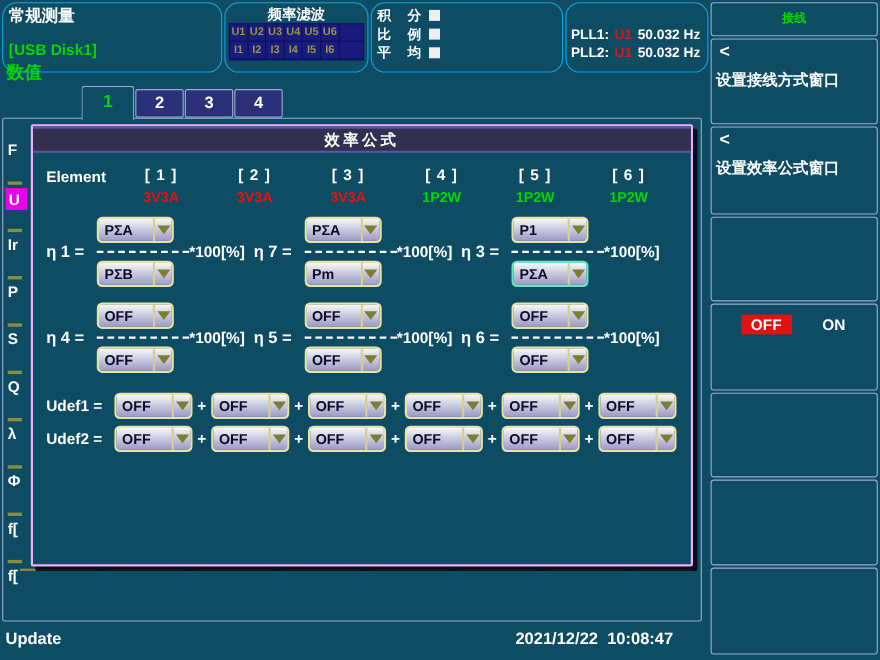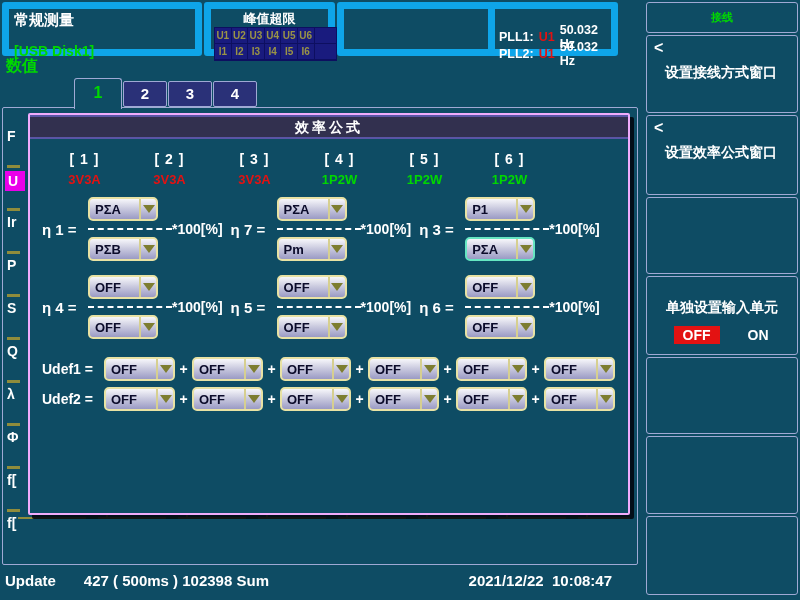--- a/index.html
+++ b/index.html
@@ -4,38 +4,38 @@
 <style>
   * { margin:0; padding:0; box-sizing:border-box; }
   html,body { width:800px; height:600px; }
   body {
     position:relative; overflow:hidden;
     background:#0e4c64;
     font-family:"Liberation Sans","DejaVu Sans",sans-serif;
     font-weight:bold; color:#ffffff;
   }
   
-  .tb-box { position:absolute; top:2px; height:54px; border:7px solid #0ea5e9; border-radius:3px; background:#0e4c64; }
+  .tb-box { position:absolute; top:2px; height:64px; border:1px solid #0ea5e9; border-radius:13px; background:#0e4c64; }
   .tb1 { left:2px; width:200px; }
   .tb1 .mode { position:absolute; left:5px; top:2px; font-size:15px; }
   .tb1 .usb  { position:absolute; left:5px; top:34px; font-size:14px; color:#00d800; }
   .tb2 { left:204px; width:131px; }
   .tb2 .ptitle { text-align:center; font-size:13px; margin-top:1px; }
   .peak-grid { position:absolute; left:3px; top:18px; width:123px; background:#0d0f60; padding:1px; }
   .peak-row { display:flex; gap:1px; margin-bottom:1px; }
   .peak-cell { width:16px; height:15px; background:#191b7e; color:#9a9446; font-size:10px; line-height:15px; text-align:center; }
   .peak-cell.blank { width:22px; }
   .tb3 { left:337px; width:175px; padding:3px 0 0 5px; display:flex; gap:10px; }
   .tgl-col { display:flex; flex-direction:column; gap:1px; }
   .tgl-row { display:flex; align-items:center; gap:7px; height:16px; }
   .tgl-lab { font-size:12.5px; }
   .tgl-lab.two { width:40px; text-align:justify; text-align-last:justify; }
   .chk { width:10px; height:10px; background:#eeeeee; display:inline-block; }
   .chk.on { background:#00cc33; }
-  .tb4 { left:488px; width:130px; padding:19px 0 0 4px; }
+  .tb4 { left:514px; width:130px; padding:19px 0 0 4px; }
   .pll-line { display:flex; gap:5px; font-size:12.5px; height:17px; align-items:center; }
   .pll-src { color:#e31212; }
   
   .page-label { position:absolute; left:6px; top:56px; font-size:16px; color:#00d800; z-index:2; }
   .tab { position:absolute; text-align:center; border:1px solid #9fa9d4; z-index:3; }
   .tab-active { left:74px; top:78px; width:48px; height:31px; background:#0e4c64; border-bottom:none; color:#00d800; font-size:16px; line-height:28px; border-radius:3px 3px 0 0; }
   .tab-idle { top:81px; width:44px; height:26px; background:#2a3178; color:#ffffff; font-size:15px; line-height:24px; border-radius:2px; }
   .tab-2 { left:123px; } .tab-3 { left:168px; } .tab-4 { left:213px; }
   
   .main-frame { position:absolute; left:2px; top:107px; width:636px; height:458px; border:1px solid #9fa9d4; border-radius:2px; z-index:1; }
@@ -86,39 +86,39 @@
   .sb-box { position:absolute; left:646px; width:152px; border:1px solid #9fa9d4; border-radius:3px; background:#0e4c64; }
   .sb1 { top:2px;  height:31px; text-align:center; font-size:11px; line-height:28px; color:#00d800; }
   .sb2 { top:35px;  height:78px; }
   .sb3 { top:115px; height:80px; }
   .sb4 { top:197px; height:77px; }
   .sb5 { top:276px; height:79px; }
   .sb6 { top:357px; height:77px; }
   .sb7 { top:436px; height:78px; }
   .sb8 { top:516px; height:79px; }
   .sb-arrow { position:absolute; left:7px; top:3px; font-size:16px; }
-  .sb-label { position:absolute; left:18px; top:28px; font-size:14px; white-space:nowrap; }
+  .sb-label { position:absolute; left:4px; top:28px; font-size:14px; white-space:nowrap; }
   .sb5 .sb-title { text-align:center; margin-top:22px; font-size:14px; }
   .sb-toggle { display:flex; justify-content:center; gap:26px; margin-top:9px; font-size:14px; align-items:center; }
   .sb-off { background:#e31212; padding:1px 9px; }
   .sb-on { padding:1px 2px; }
   
   .status-left { position:absolute; left:5px; top:572px; display:flex; gap:28px; font-size:15px; }
   .status-date { position:absolute; left:376px; top:572px; width:236px; text-align:right; font-size:15px; white-space:pre; }
 </style>
 </head>
 <body>
 
 <div class="tb-box tb1">
   <div class="mode">常规测量</div>
   <div class="usb">[USB Disk1]</div>
 </div>
 
 <div class="tb-box tb2">
-  <div class="ptitle">峰值超限</div>
+  <div class="ptitle">频率滤波</div>
   <div class="peak-grid">
     <div class="peak-row">
       <span class="peak-cell">U1</span>
       <span class="peak-cell">U2</span>
       <span class="peak-cell">U3</span>
       <span class="peak-cell">U4</span>
       <span class="peak-cell">U5</span>
       <span class="peak-cell">U6</span>
       <span class="peak-cell blank"></span>
     </div>
@@ -128,20 +128,34 @@
       <span class="peak-cell">I3</span>
       <span class="peak-cell">I4</span>
       <span class="peak-cell">I5</span>
       <span class="peak-cell">I6</span>
       <span class="peak-cell blank"></span>
     </div>
   </div>
 </div>
 
 <div class="tb-box tb3">
+  <div class="tgl-col">
+    <div class="tgl-row">
+      <span class="tgl-lab two">积 分</span>
+      <span class="chk"></span>
+    </div>
+    <div class="tgl-row">
+      <span class="tgl-lab two">比 例</span>
+      <span class="chk"></span>
+    </div>
+    <div class="tgl-row">
+      <span class="tgl-lab two">平 均</span>
+      <span class="chk"></span>
+    </div>
+  </div>
 </div>
 
 <div class="tb-box tb4">
   <div class="pll-line">
     <span>PLL1:</span>
     <span class="pll-src">U1</span>
     <span>50.032 Hz</span>
   </div>
   <div class="pll-line">
     <span>PLL2:</span>
@@ -208,20 +222,21 @@
   <i style="left:408px"></i>
     <i style="left:488px"></i>
     <i style="left:568px"></i>
 </div>
 
 <div class="dialog">
   <div class="dlg-title">效率公式</div>
   <div class="dlg-body">
 
     <div class="el-row">
+      <span class="el-hdr">Element</span>
       <div class="el-col">
         <div class="el-num">[ 1 ]</div>
         <div class="el-wiring wr-red">3V3A</div>
       </div>
       <div class="el-col">
         <div class="el-num">[ 2 ]</div>
         <div class="el-wiring wr-red">3V3A</div>
       </div>
       <div class="el-col">
         <div class="el-num">[ 3 ]</div>
@@ -422,27 +437,25 @@
 <div class="sb-box sb2">
   <span class="sb-arrow">&lt;</span>
   <span class="sb-label">设置接线方式窗口</span>
 </div>
 <div class="sb-box sb3">
   <span class="sb-arrow">&lt;</span>
   <span class="sb-label">设置效率公式窗口</span>
 </div>
 <div class="sb-box sb4"></div>
 <div class="sb-box sb5">
-  <div class="sb-title">单独设置输入单元</div>
   <div class="sb-toggle">
     <span class="sb-off">OFF</span>
     <span class="sb-on">ON</span>
   </div>
 </div>
 <div class="sb-box sb6"></div>
 <div class="sb-box sb7"></div>
 <div class="sb-box sb8"></div>
 
 <div class="status-left">
   <span>Update</span>
-  <span>427 ( 500ms ) 102398 Sum</span>
 </div>
 <div class="status-date">2021/12/22  10:08:47</div>
 
 </body></html>

